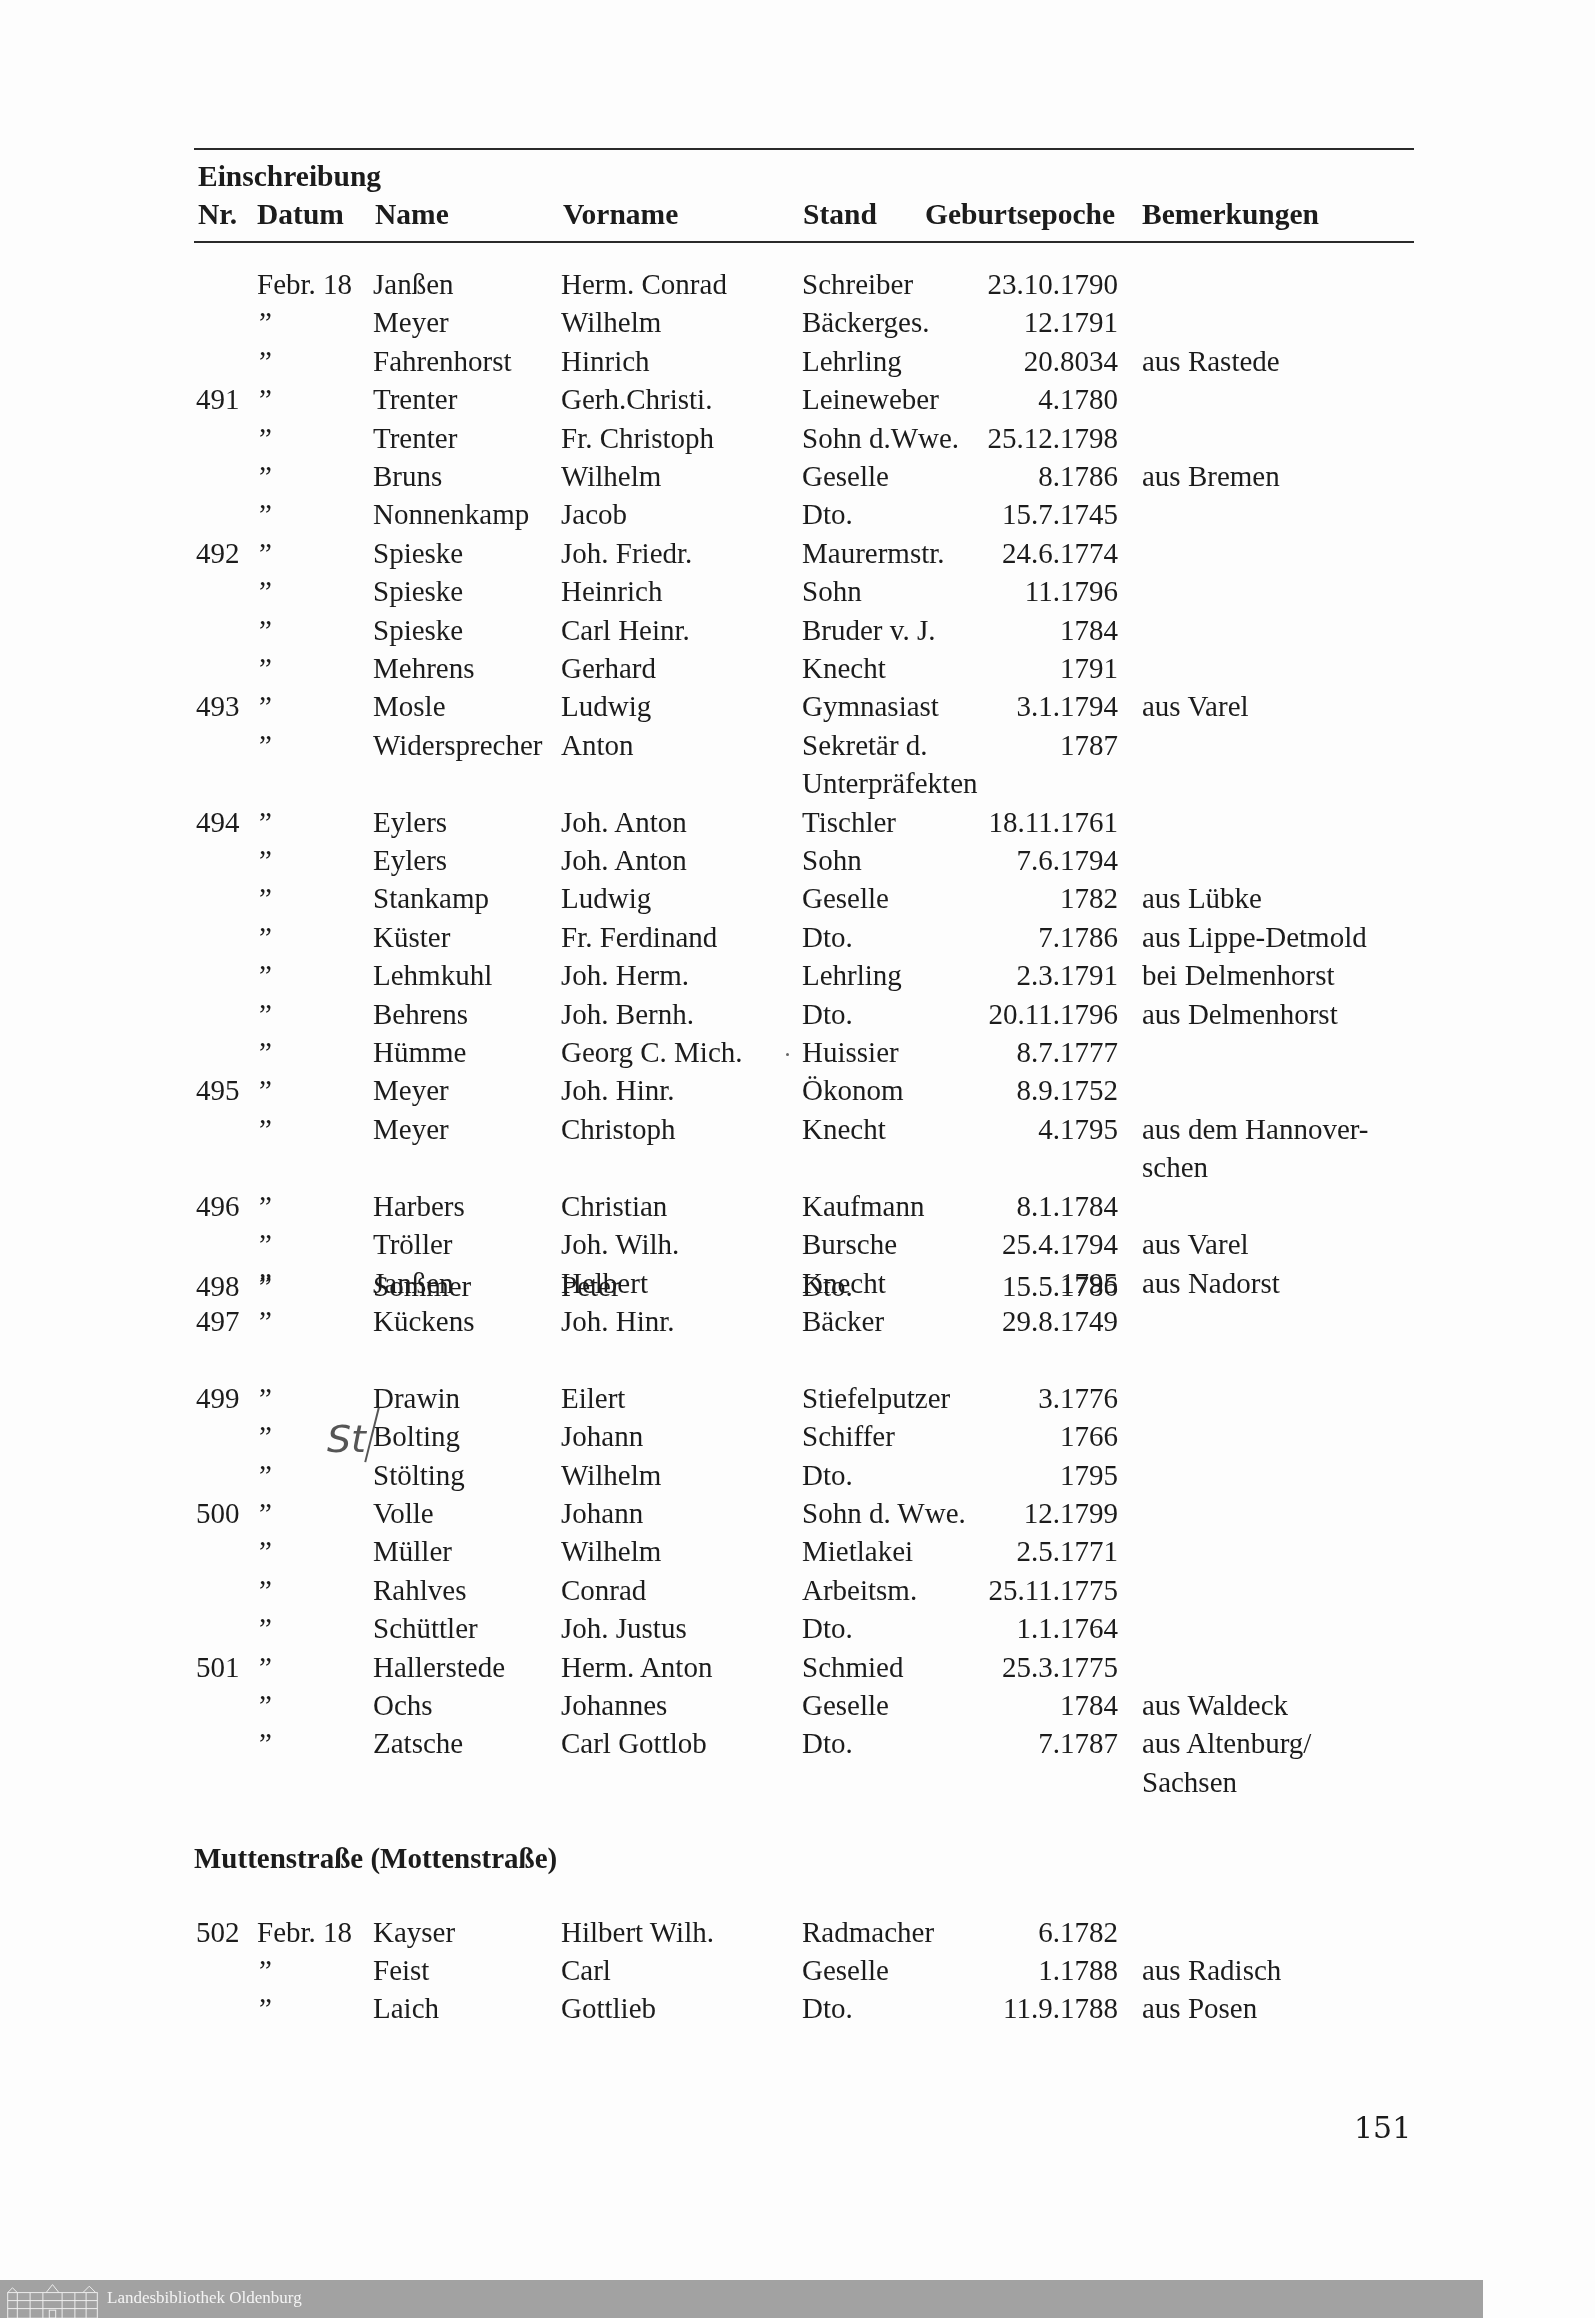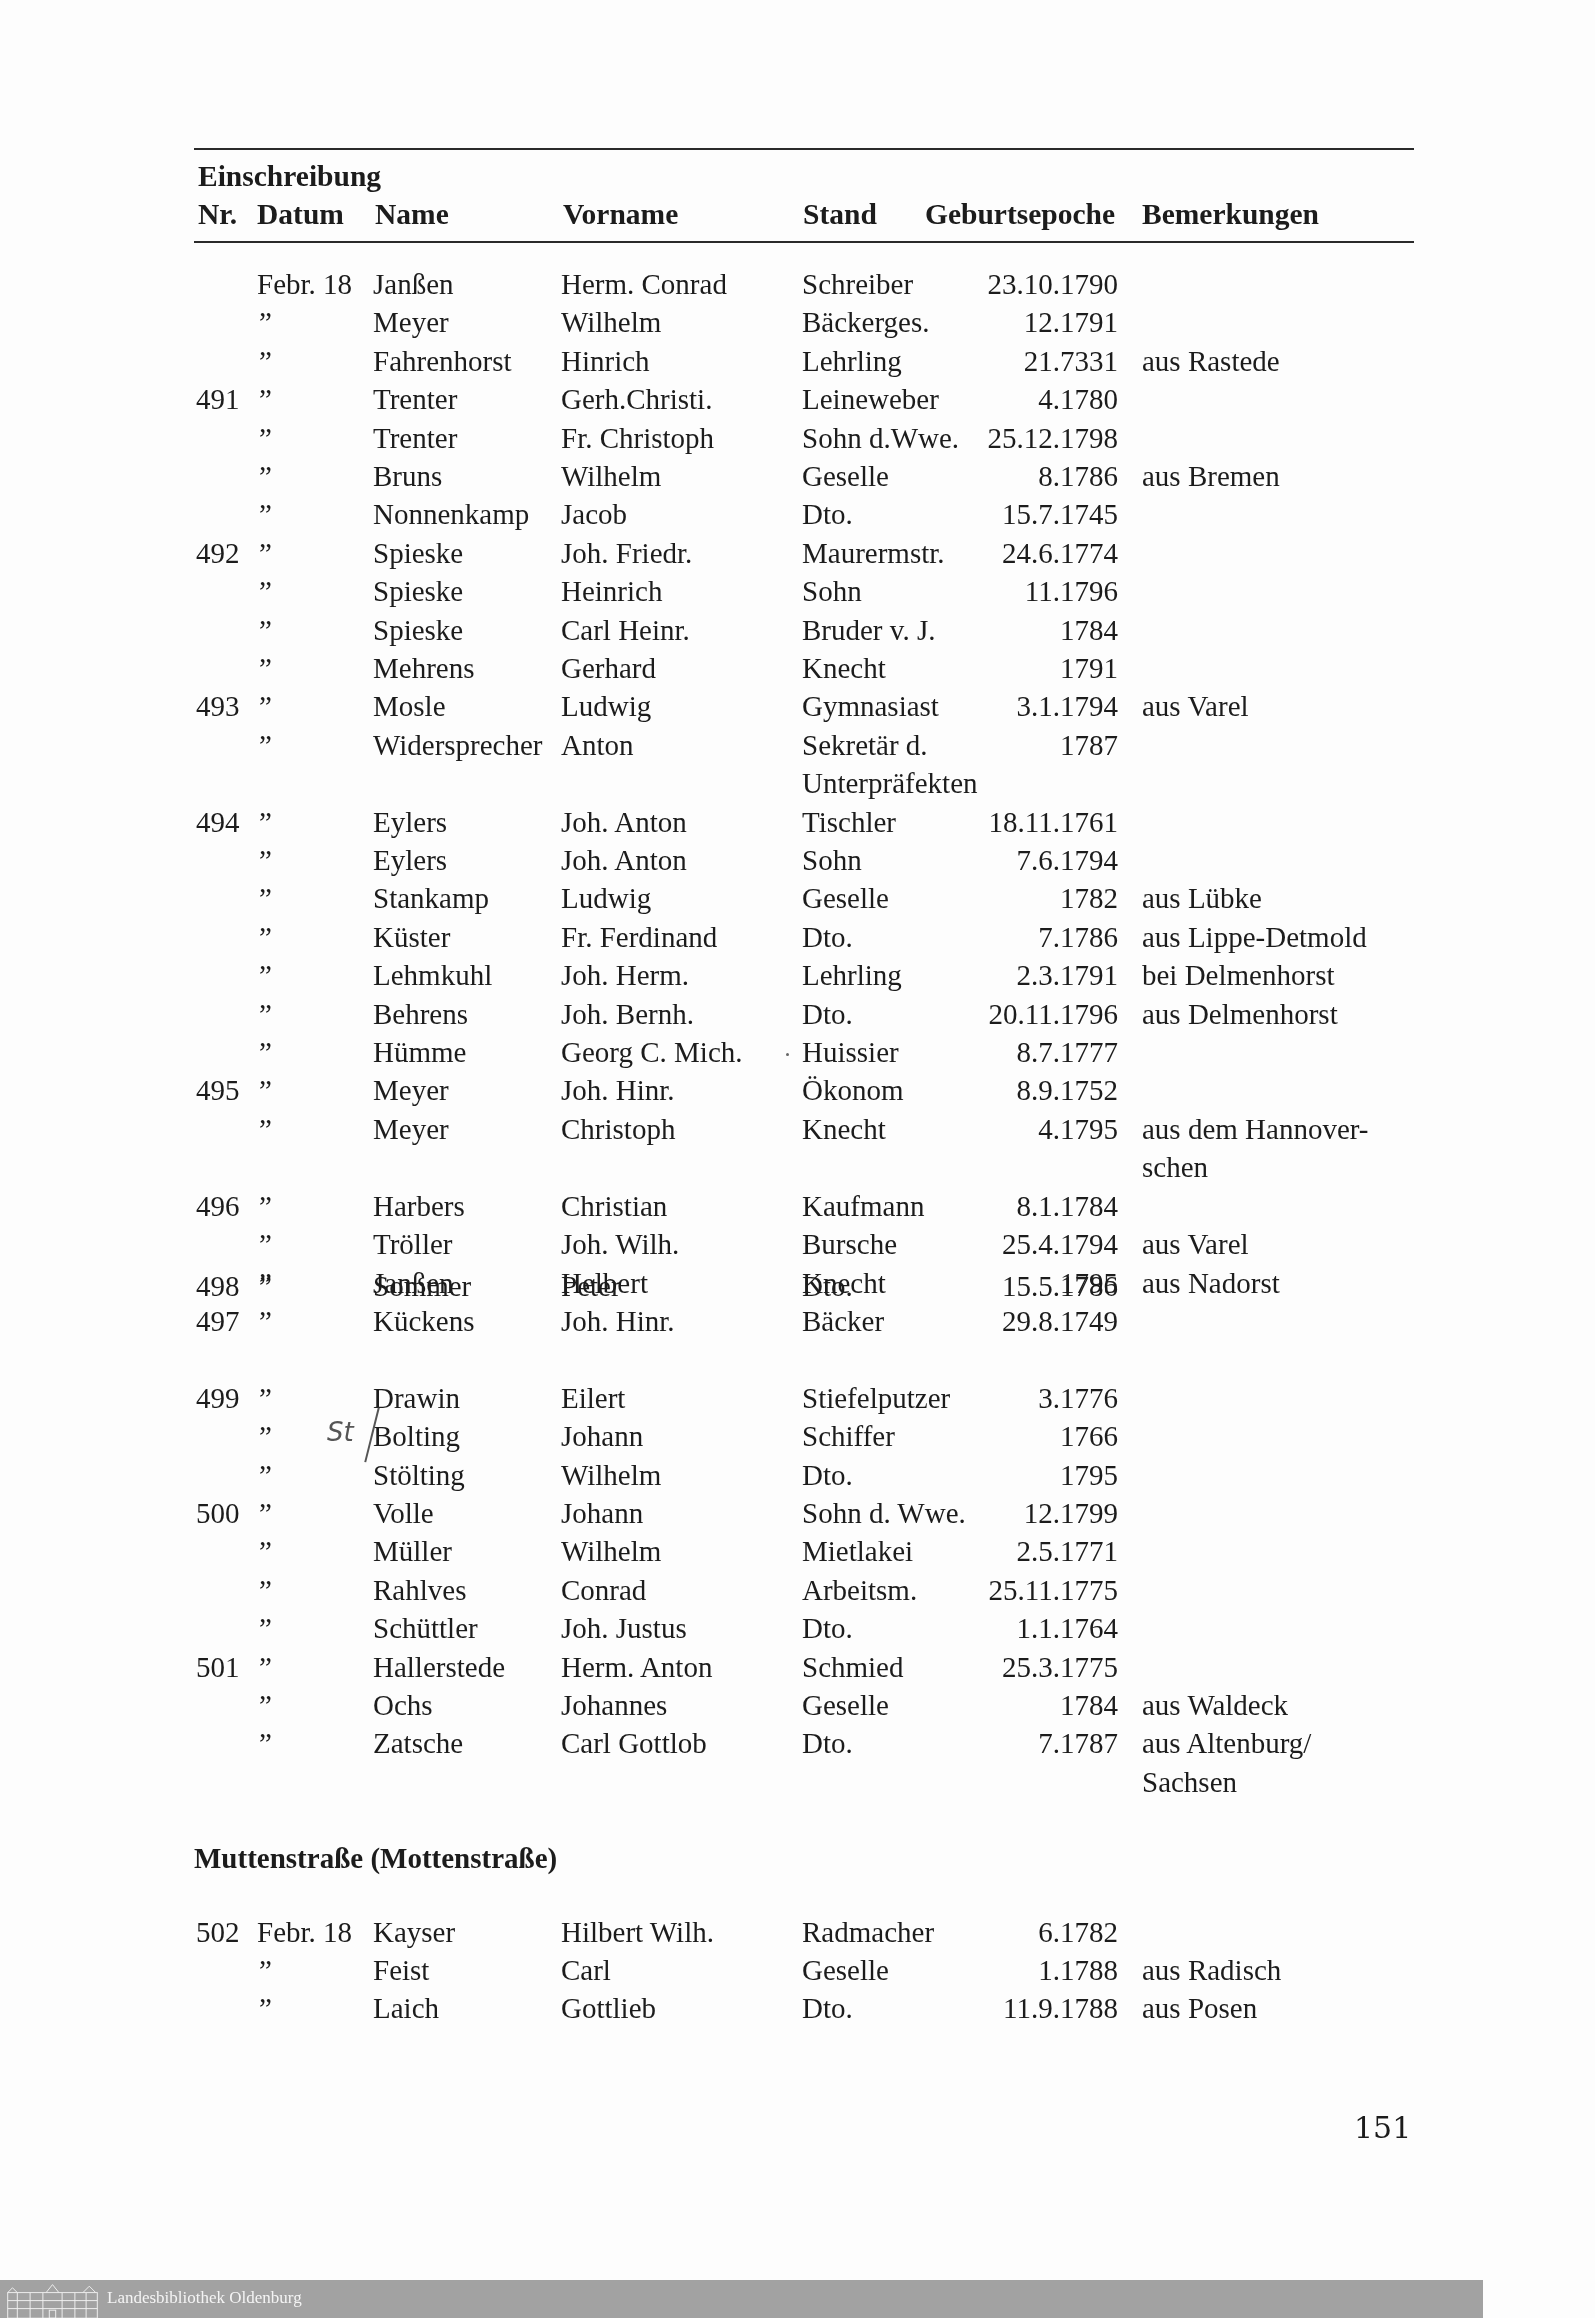--- a/index.html
+++ b/index.html
@@ -30,21 +30,21 @@
     .c-stand { left: 802px; }
     .c-geb { left: 925px; width: 193px; text-align: right; }
     .c-bem { left: 1142px; }
     .section-title {
       position: absolute; left: 194px; top: 1842px;
       font-family: "Liberation Serif", serif; font-weight: bold; font-size: 29px;
     }
     .page-number { position: absolute; left: 1354px; top: 2110px; font-family: "DejaVu Serif", serif; font-size: 30px; }
     .hand-note {
       position: absolute; left: 327px; top: 1417px;
-      font-family: "DejaVu Sans", sans-serif; font-style: italic; font-size: 26px; color: #555;
+      font-family: "DejaVu Sans", sans-serif; font-style: italic; font-size: 38px; color: #555;
     }
     .hand-stroke {
       position: absolute; left: 371px; top: 1407px; width: 2.4px; height: 56px;
       background: #555; transform: rotate(14deg);
     }
     .dot { position: absolute; left: 786px; top: 1053px; width: 3.2px; height: 3.2px; border-radius: 1.6px; background: #666; }
     .footer {
       position: absolute; left: 0; top: 2280px; width: 1483px; height: 39px; background: #a2a2a2;
     }
     .footer-logo { position: absolute; left: 6.4px; top: 3.2px; width: 93px; height: 36px; }
@@ -89,21 +89,21 @@
         <span class="cell c-stand">Bäckerges.</span>
         <span class="cell c-geb">12.1791</span>
         <span class="cell c-bem"></span>
       </div>
       <div class="row" style="top: 345px;">
         <span class="cell c-nr"></span>
         <span class="cell c-ditto">”</span>
         <span class="cell c-name">Fahrenhorst</span>
         <span class="cell c-vorname">Hinrich</span>
         <span class="cell c-stand">Lehrling</span>
-        <span class="cell c-geb">21.7331</span>
+        <span class="cell c-geb">20.8034</span>
         <span class="cell c-bem">aus Rastede</span>
       </div>
       <div class="row" style="top: 383px;">
         <span class="cell c-nr">491</span>
         <span class="cell c-ditto">”</span>
         <span class="cell c-name">Trenter</span>
         <span class="cell c-vorname">Gerh.Christi.</span>
         <span class="cell c-stand">Leineweber</span>
         <span class="cell c-geb">4.1780</span>
         <span class="cell c-bem"></span>

